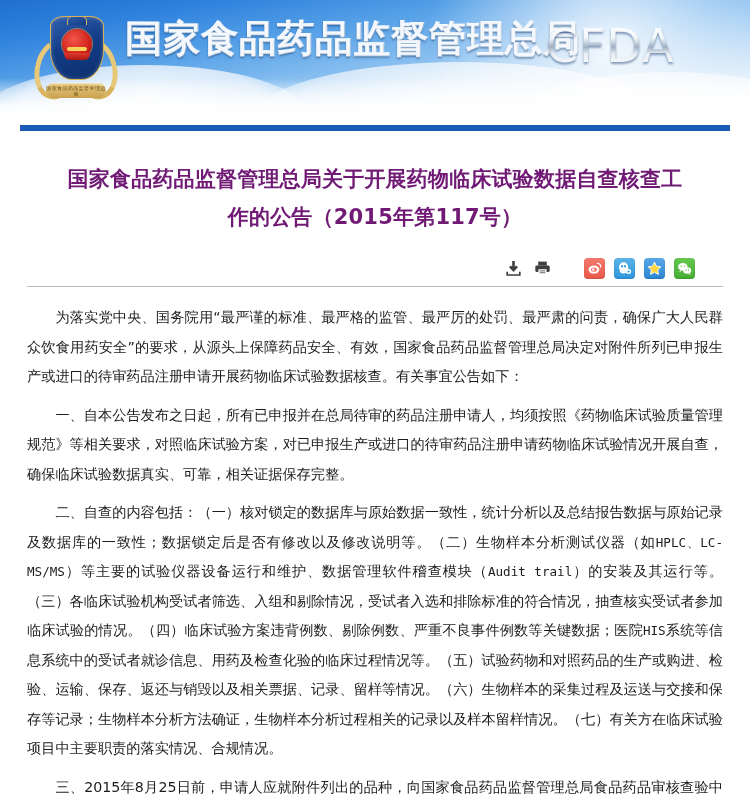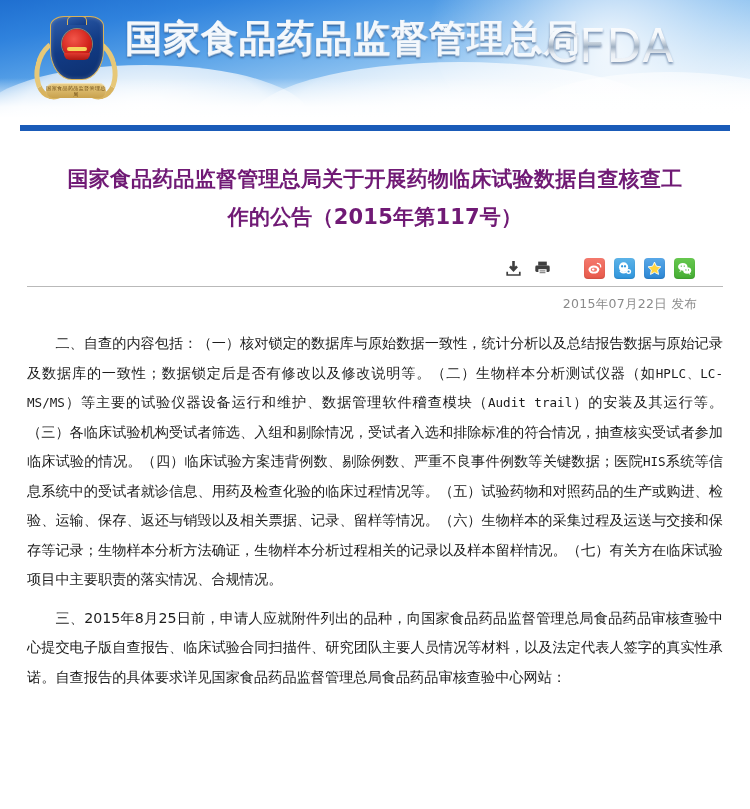--- a/index.html
+++ b/index.html
@@ -371,23 +371,24 @@
         <ellipse cx="10.2" cy="9.5" rx="4.0" ry="3.3" fill="#ffffff"></ellipse>
         <path d="M12.6 12.1 L13.8 13.9 L11.7 13.0 Z" fill="#ffffff"></path>
         <circle cx="8.9" cy="8.9" r="0.62" fill="#45ad33"></circle>
         <circle cx="11.5" cy="8.9" r="0.62" fill="#45ad33"></circle>
       </svg>
     </span>
   </div>
 
   <div class="thin-rule"></div>
 
-  <div class="pubdate">2015年07月22日  发布</div>
 
   <div class="body-copy">
-
+    <p>为落实党中央、国务院用“最严谨的标准、最严格的监管、最严厉的处罚、最严肃的问责，确保广大人民群众饮食用药安全”的要求，从源头上保障药品安全、有效，国家食品药品监督管理总局决定对附件所列已申报生产或进口的待审药品注册申请开展药物临床试验数据核查。有关事宜公告如下：</p>
+
+    <p>一、自本公告发布之日起，所有已申报并在总局待审的药品注册申请人，均须按照《药物临床试验质量管理规范》等相关要求，对照临床试验方案，对已申报生产或进口的待审药品注册申请药物临床试验情况开展自查，确保临床试验数据真实、可靠，相关证据保存完整。</p>
 
     <p><span>二、自查的内容包括：（一）核对锁定的数据库与原始数据一致性，统计分析以及总结报告数据与原始记录及数据库的一致性；数据锁定后是否有修改以及修改说明等。（二）生物样本分析测试仪器（如</span><span class="mono">HPLC、LC-MS/MS</span><span>）等主要的试验仪器设备运行和维护、数据管理软件稽查模块（</span><span class="mono">Audit trail</span><span>）的安装及其运行等。（三）各临床试验机构受试者筛选、入组和剔除情况，受试者入选和排除标准的符合情况，抽查核实受试者参加临床试验的情况。（四）临床试验方案违背例数、剔除例数、严重不良事件例数等关键数据；医院</span><span class="mono">HIS</span><span>系统等信息系统中的受试者就诊信息、用药及检查化验的临床过程情况等。（五）试验药物和对照药品的生产或购进、检验、运输、保存、返还与销毁以及相关票据、记录、留样等情况。（六）生物样本的采集过程及运送与交接和保存等记录；生物样本分析方法确证，生物样本分析过程相关的记录以及样本留样情况。（七）有关方在临床试验项目中主要职责的落实情况、合规情况。</span></p>
 
     <p><span>三、2015年8月25日前，申请人应就附件列出的品种，向国家食品药品监督管理总局食品药品审核查验中心提交电子版自查报告、临床试验合同扫描件、研究团队主要人员情况等材料，以及法定代表人签字的真实性承诺。自查报告的具体要求详见国家食品药品监督管理总局食品药品审核查验中心网站：</span></p>
   </div>
 
 </div>
 
 </body></html>

